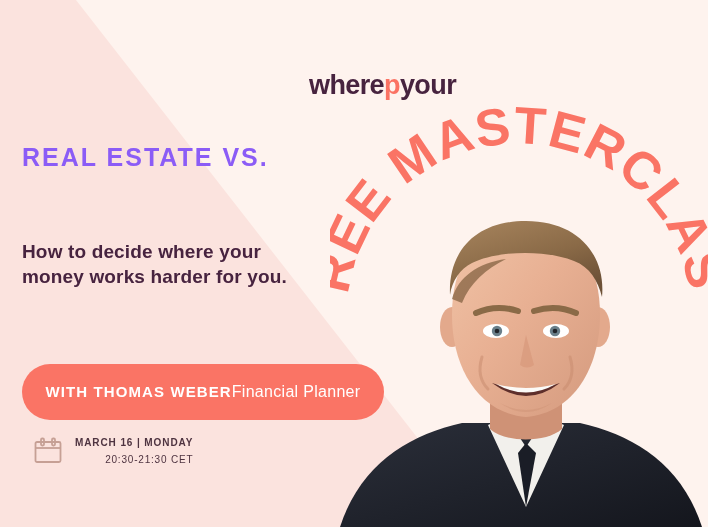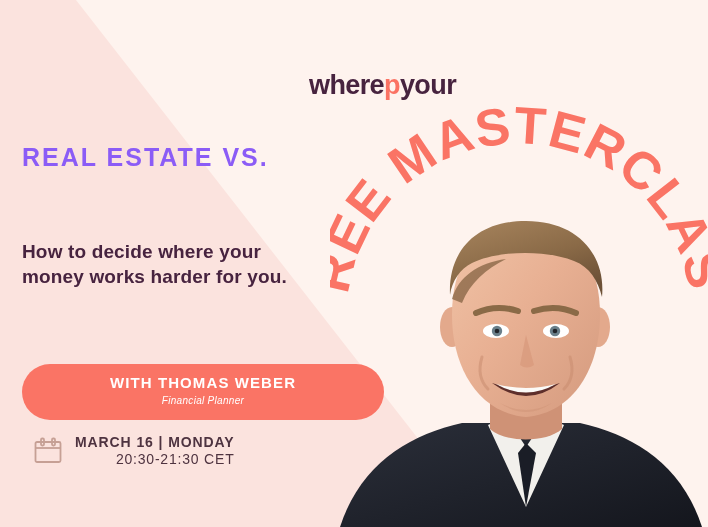--- a/index.html
+++ b/index.html
@@ -114,53 +114,52 @@
   
   .speaker-pill {
     position: absolute;
     left: 22px;
     top: 364px;
     width: 362px;
     height: 56px;
     background: #fa7465;
     border-radius: 30px;
     display: flex;
-    flex-direction: column;
+    flex-direction: row;
     align-items: center;
     justify-content: center;
     color: #ffffff;
   }
   .speaker-name {
     font-size: 15px;
     font-weight: 700;
     letter-spacing: 1.1px;
     text-transform: uppercase;
     line-height: 18px;
   }
   .speaker-role {
-    font-size: 10px;
-    font-style: italic;
+    font-size: 16px;
     font-weight: 400;
     letter-spacing: 0.3px;
     line-height: 18px;
   }
 
   
   .datetime {
     position: absolute;
     left: 33px;
     top: 434px;
     display: flex;
     align-items: center;
     gap: 12px;
   }
   .cal-icon { width: 30px; height: 30px; flex: none; }
   .datetime-text {
     color: #4e3340;
-    font-size: 14px;
+    font-size: 10px;
     font-weight: 700;
     letter-spacing: 0.9px;
     line-height: 17px;
     text-transform: uppercase;
   }
   .datetime-time {
     font-weight: 400;
     letter-spacing: 0.8px;
     text-align: right;
   }

